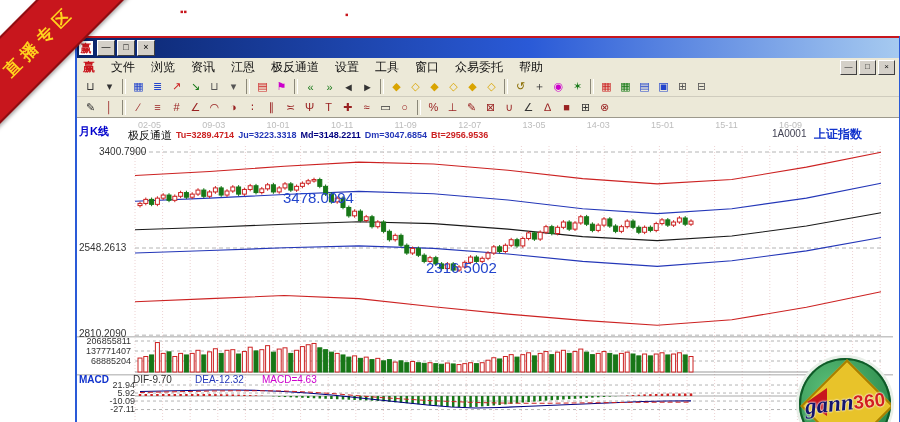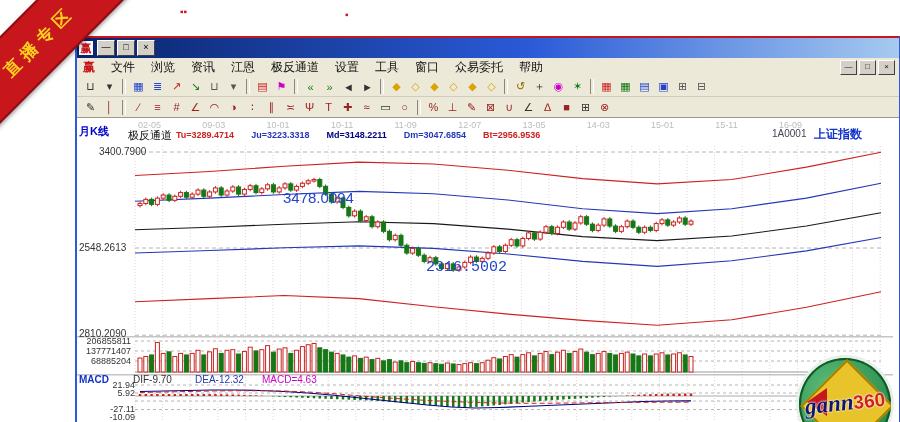--- a/index.html
+++ b/index.html
@@ -39,21 +39,21 @@
   .tb2{top:61px;height:21px;border-bottom:1px solid #9c998c;}
   .tbi{width:17px;height:16px;display:inline-flex;align-items:center;justify-content:center;
        font-size:11px;margin:0 1px;background:#ece9d8;}
   .tsep{width:2px;height:15px;border-left:1px solid #8a8778;border-right:1px solid #ffffff;margin:0 3px;}
   .chartbg{position:absolute;left:0;top:82px;width:100%;height:304px;background:#ffffff;}
 
   
   .lbl{position:absolute;z-index:5;white-space:nowrap;}
   .period{color:#0000cc;font-weight:bold;font-size:11px;}
   .indname{color:#111;font-weight:normal;font-size:11px;}
-  .ivrow{display:flex;gap:17px;font-size:9px;font-weight:bold;}
+  .ivrow{display:flex;gap:4px;font-size:9px;font-weight:bold;}
   .iv.red{color:#cc2222;} .iv.blue{color:#2437b8;} .iv.navy{color:#000080;}
   .code{color:#445;font-size:10px;}
   .symbol{color:#1133cc;font-weight:bold;font-size:12px;}
   .daterow{display:flex;justify-content:space-between;font-size:9px;color:#bcbcbc;}
   .ylab{font-size:10px;color:#333;}
   .vlab,.mlab{font-size:9px;color:#333;width:54px;text-align:right;display:inline-block;}
   .anno{font-size:15px;color:#2244cc;}
   .macdlab{color:#1133cc;font-weight:bold;font-size:10px;}
   .dif{color:#333;font-size:10px;} .dea{color:#2437b8;font-size:10px;} .mval{color:#cc00cc;font-size:10px;}
 
@@ -667,33 +667,33 @@
       <span class="dl">15-01</span>
       <span class="dl">15-11</span>
       <span class="dl">16-09</span>
     </div>
 
   <span class="lbl ylab" style="left:79px;top:146px;margin-left:20px;">3400.7900</span>
   <span class="lbl ylab" style="left:79px;top:242px;">2548.2613</span>
   <span class="lbl ylab" style="left:79px;top:328px;">2810.2090</span>
 
   <span class="lbl anno" style="left:283px;top:189px;">3478.0094</span>
-  <span class="lbl anno" style="left:426px;top:259px;font-family:Liberation Mono, monospace;">2316.5002</span>
+  <span class="lbl anno" style="left:426px;top:259px;">2316.5002</span>
 
   <span class="lbl vlab" style="left:77px;top:336px;">206855811</span>
   <span class="lbl vlab" style="left:77px;top:346px;">137771407</span>
   <span class="lbl vlab" style="left:77px;top:356px;">68885204</span>
 
   <span class="lbl macdlab" style="left:79px;top:374px;">MACD</span>
   <span class="lbl dif" style="left:133px;top:374px;">DIF-9.70</span>
   <span class="lbl dea" style="left:195px;top:374px;">DEA-12.32</span>
   <span class="lbl mval" style="left:262px;top:374px;">MACD=4.63</span>
   <span class="lbl mlab" style="left:81px;top:380px;">21.94</span>
   <span class="lbl mlab" style="left:81px;top:388px;">5.92</span>
-  <span class="lbl mlab" style="left:81px;top:396px;margin-top:16px;">-10.09</span>
+  <span class="lbl mlab" style="left:81px;top:396px;">-10.09</span>
   <span class="lbl mlab" style="left:81px;top:404px;">-27.11</span>
 
   <div class="logo">
     <div class="logo-circle">
       <div class="logo-diamond"></div>
       <div class="logo-tri"></div>
     </div>
     <div class="logo-text">
       <span class="logo-gann">gann</span><span class="logo-360">360</span>
     </div>

